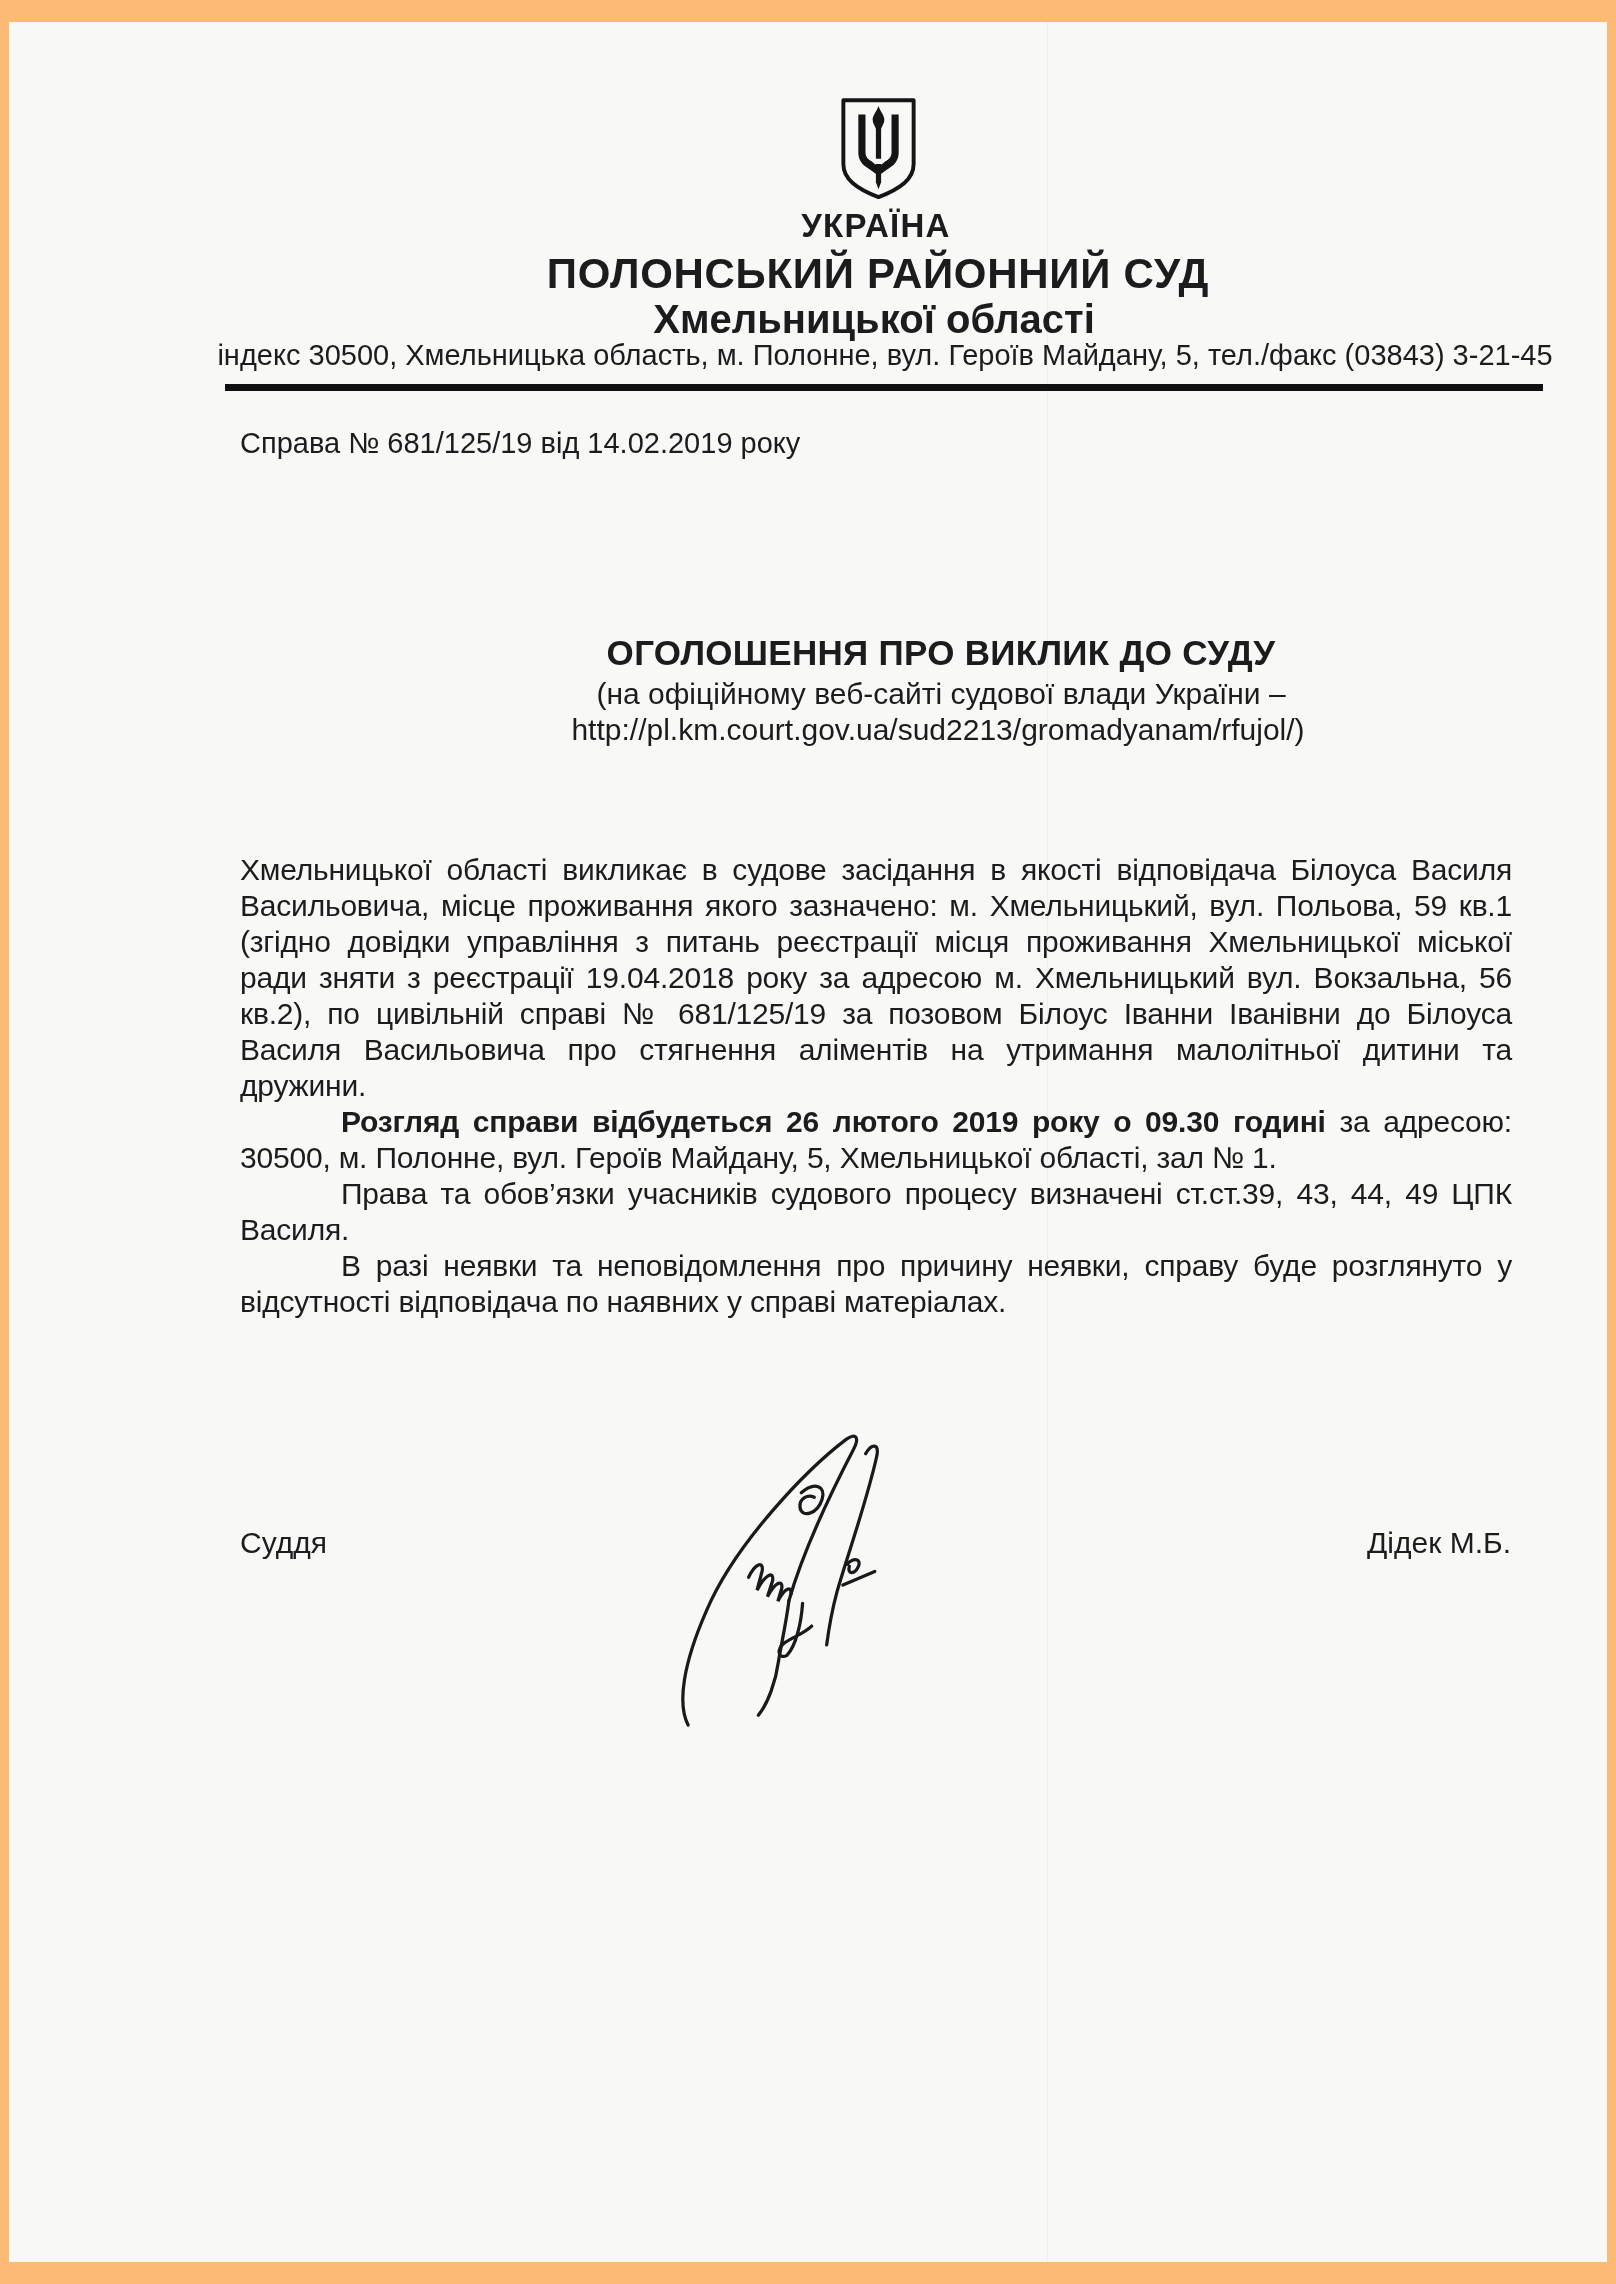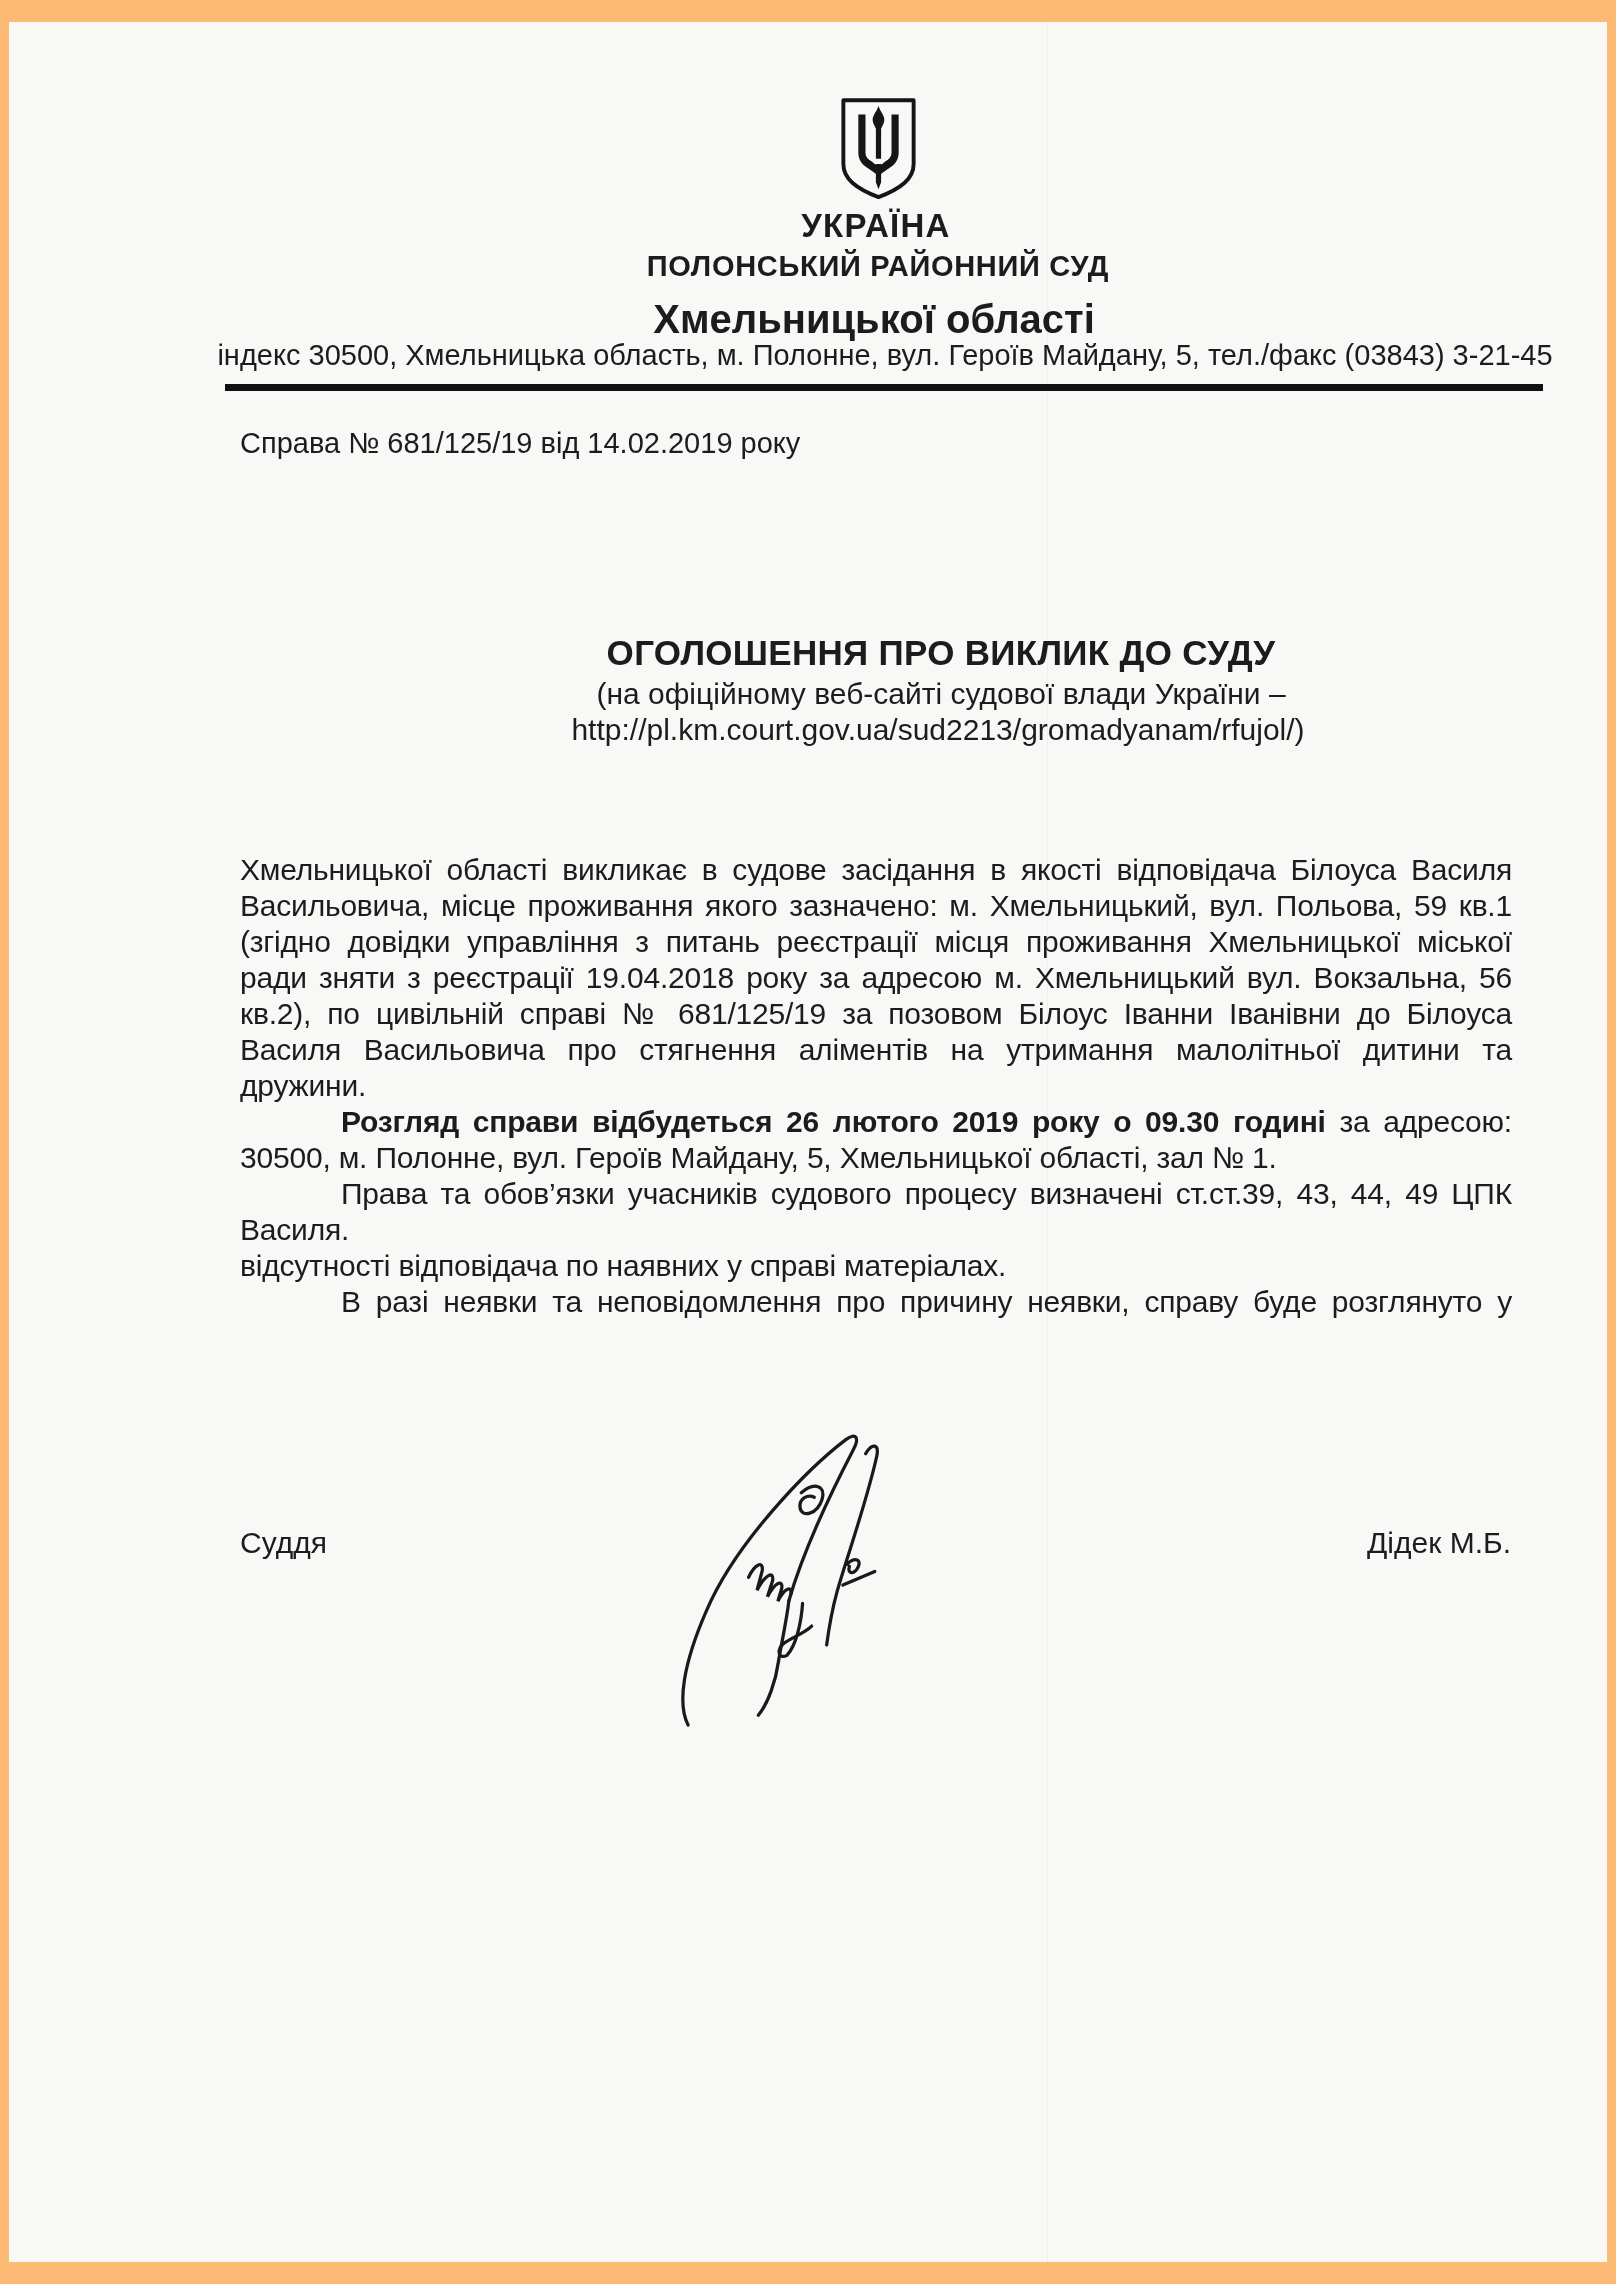--- a/index.html
+++ b/index.html
@@ -16,21 +16,21 @@
     background:#f8f8f7;
   }
   .fold-line{
     position:absolute;left:1047px;top:22px;width:1.3px;height:2240px;
     background:rgba(0,0,0,0.035);
   }
   .abs{position:absolute;}
   .ctr{transform:translateX(-50%);white-space:nowrap;}
   .b{font-weight:bold;}
   .country{font-size:33px;font-weight:bold;letter-spacing:1.3px;}
-  .court-name{font-size:29px;font-weight:bold;letter-spacing:0.7px;}
+  .court-name{font-size:42px;font-weight:bold;letter-spacing:0.7px;}
   .region{font-size:40px;font-weight:bold;}
   .address{font-size:29px;}
   .rule{position:absolute;left:225px;top:384px;width:1318px;height:6.5px;background:#111111;}
   .case-line{font-size:29px;}
   .doc-title{font-size:35px;font-weight:bold;letter-spacing:0.3px;}
   .doc-sub{font-size:30px;}
   .body-block{
     position:absolute;left:240px;top:852px;width:1272px;
     font-size:30px;line-height:36px;letter-spacing:-0.2px;
   }
@@ -84,22 +84,22 @@
       </div>
       <div>
         <div class="line indent"><span class="b">Розгляд справи відбудеться 26 лютого 2019 року о 09.30 годині</span><span> за адресою:</span></div>
         <div class="line last"><span>30500, м. Полонне, вул. Героїв Майдану, 5, Хмельницької області, зал № 1.</span></div>
       </div>
       <div>
         <div class="line indent"><span>Права та обов’язки учасників судового процесу визначені ст.ст.39, 43, 44, 49 ЦПК</span></div>
         <div class="line last"><span>Василя.</span></div>
       </div>
       <div>
+        <div class="line indent"><span>В разі неявки та неповідомлення про причину неявки, справу буде розглянуто у</span></div>
         <div class="line last"><span>відсутності відповідача по наявних у справі матеріалах.</span></div>
-        <div class="line indent"><span>В разі неявки та неповідомлення про причину неявки, справу буде розглянуто у</span></div>
       </div>
     </div>
 
   <div class="abs sig-label" style="left:240px;top:1526px;">Суддя</div>
 
   <div class="abs" style="left:651px;top:1430px;width:242px;height:303px;">
     <svg class="sig-svg" width="242" height="303" viewBox="0 0 372 465">
       <path d="M57 453 C40 420 50 358 85 278 C130 172 242 58 300 14 C315 3 321 11 311 30 C272 105 232 192 212 262"></path>
       <path d="M330 36 C340 19 351 21 347 40 C331 112 302 192 286 248 C280 270 274 300 270 330"></path>
       <path d="M150 226 C160 205 173 200 171 216 L163 246 C176 221 189 216 187 231 L179 256 C191 233 203 229 201 243 L195 263 C206 241 217 239 215 252"></path>

